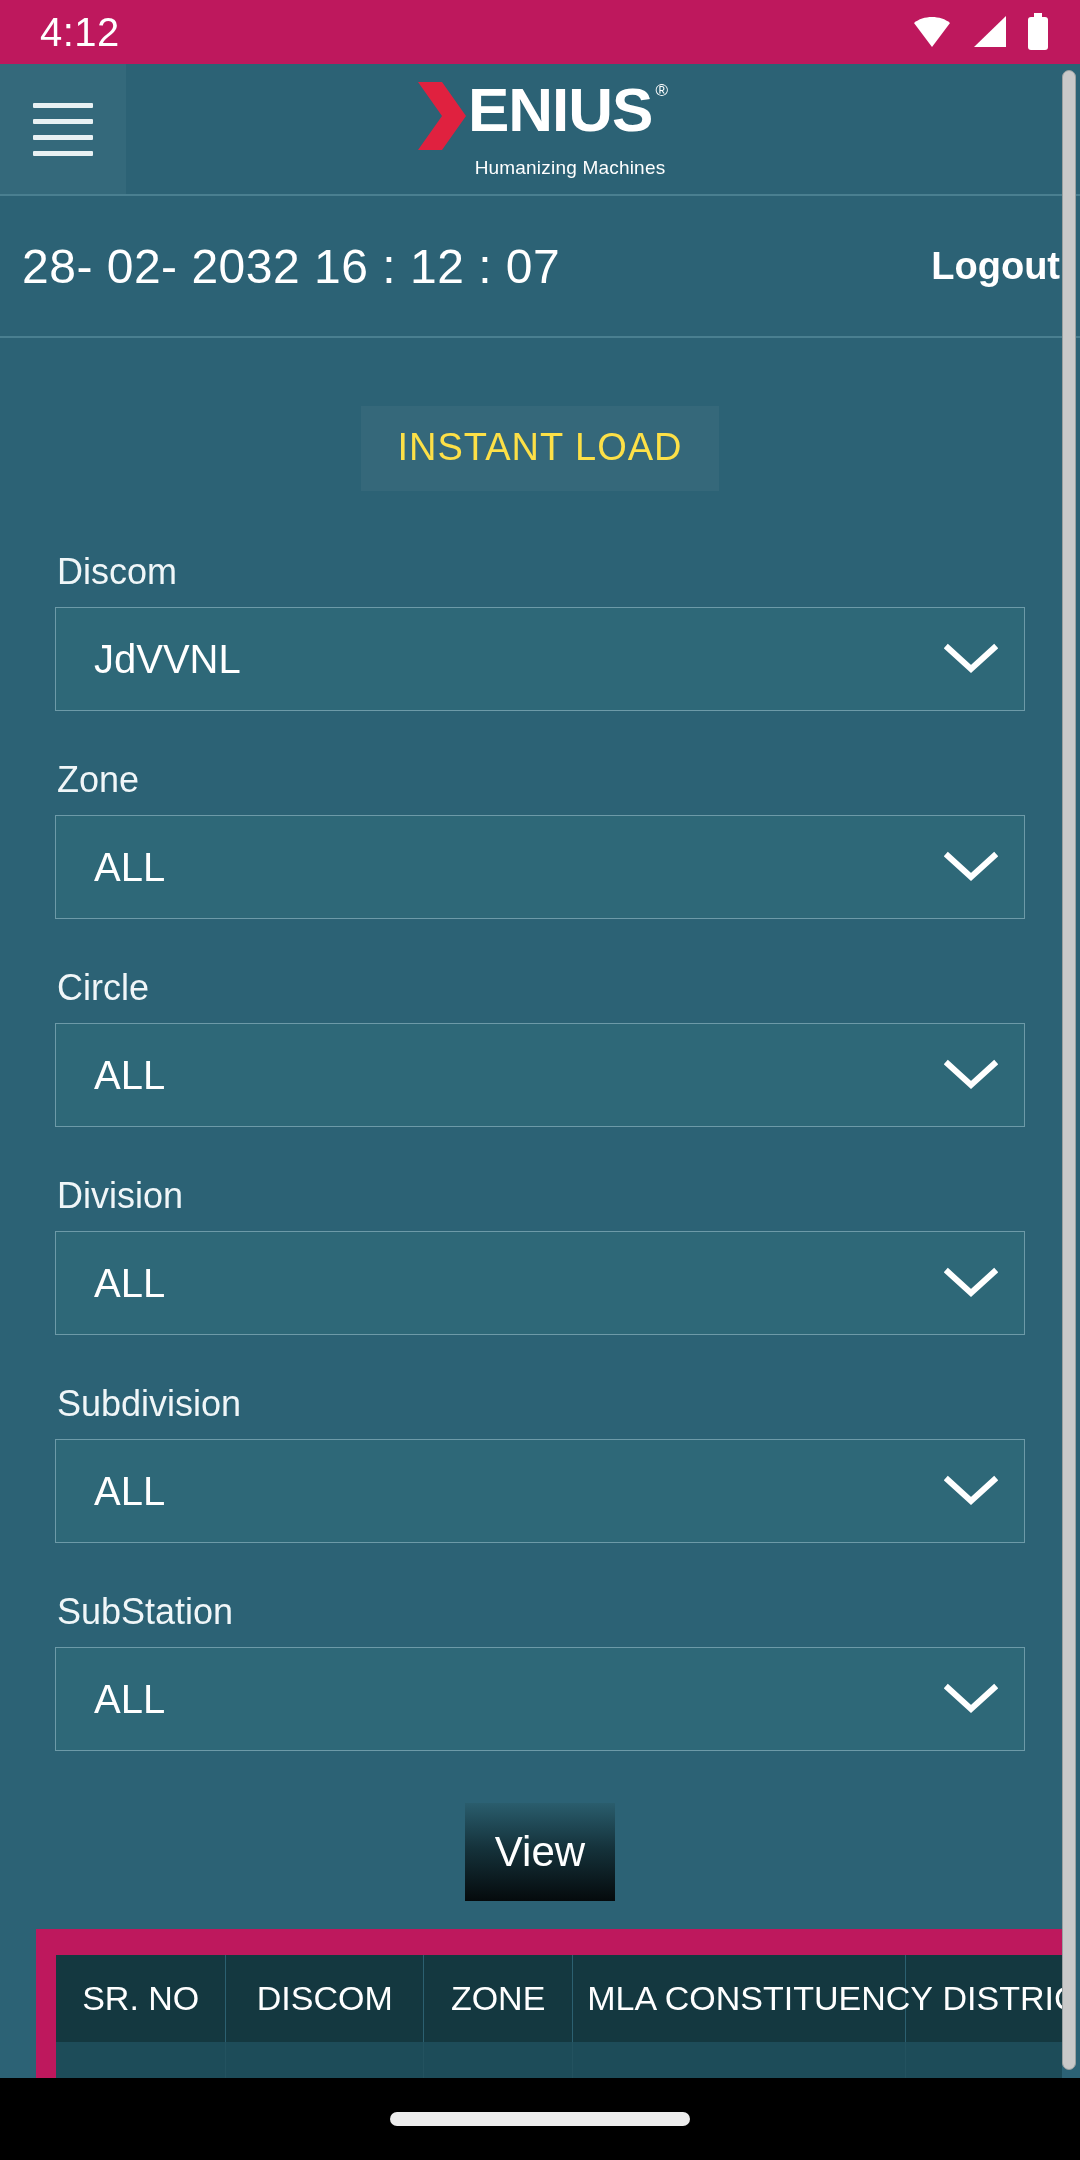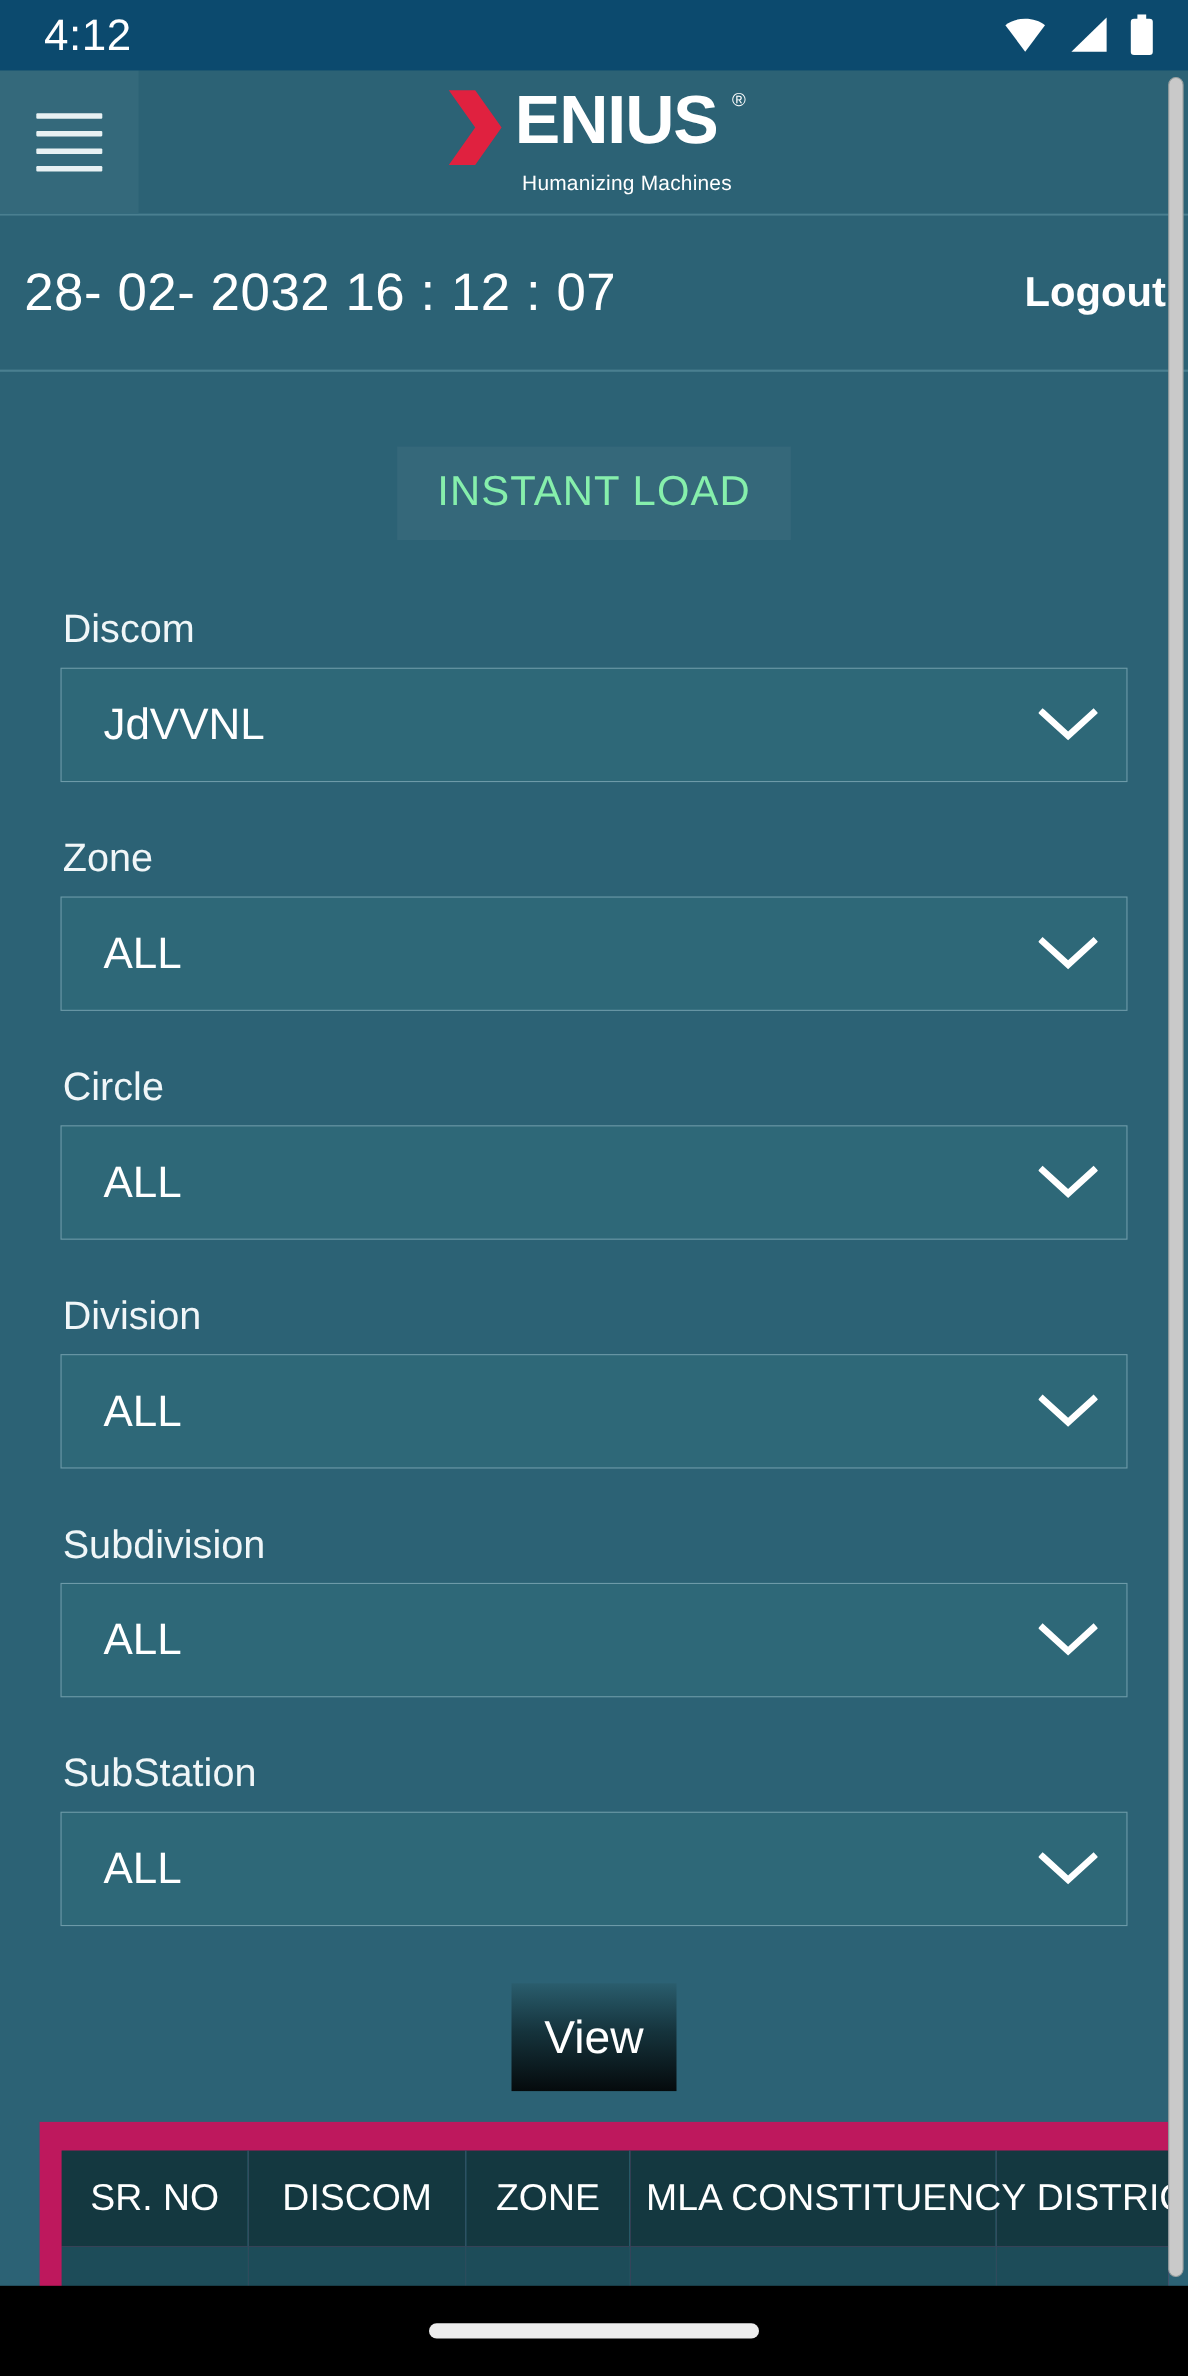--- a/index.html
+++ b/index.html
@@ -13,21 +13,21 @@
     position:relative;
     width:1080px; height:2160px;
     background:#2c6275;
     overflow:hidden;
   }
 
   
   .statusbar {
     position:absolute; top:0; left:0;
     width:1080px; height:64px;
-    background:#0c4a6e;
+    background:#be185d;
     display:flex; align-items:center;
     justify-content:space-between;
     padding:0 30px 0 40px;
     z-index:40;
   }
   .status-time {
     color:#ffffff; font-size:40px;
     font-family:"Liberation Sans", sans-serif;
     letter-spacing:0.5px;
   }
@@ -57,21 +57,20 @@
   .logo-wrap {
     position:absolute; left:0; top:0;
     width:1080px; height:130px;
     display:flex; flex-direction:column;
     align-items:center; justify-content:center;
     pointer-events:none;
   }
   .logo-row {
     display:flex; align-items:flex-start;
     line-height:1;
-    gap:10px;
   }
   .logo-chevron { display:block; margin-right:-4px; }
   .logo-text {
     color:#ffffff;
     font-size:62px;
     font-weight:bold;
     letter-spacing:-1px;
     font-family:"Liberation Sans", sans-serif;
     line-height:0.98;
     position:relative;
@@ -118,21 +117,21 @@
     width:1080px; height:1740px;
     background:#2c6275;
   }
 
   .page-title-wrap {
     display:flex; justify-content:center;
     margin-top:68px;
   }
   .page-title {
     background:#35687a;
-    color:#86efac;
+    color:#fde047;
     font-size:38px;
     padding:20px 36px 22px;
     letter-spacing:1px;
     font-family:"Liberation Sans", sans-serif;
   }
 
   .form { padding:0 55px; margin-top:60px; }
   .field { margin-bottom:8px; }
   .field-label {
     color:#f0f6f8; font-size:36px;

